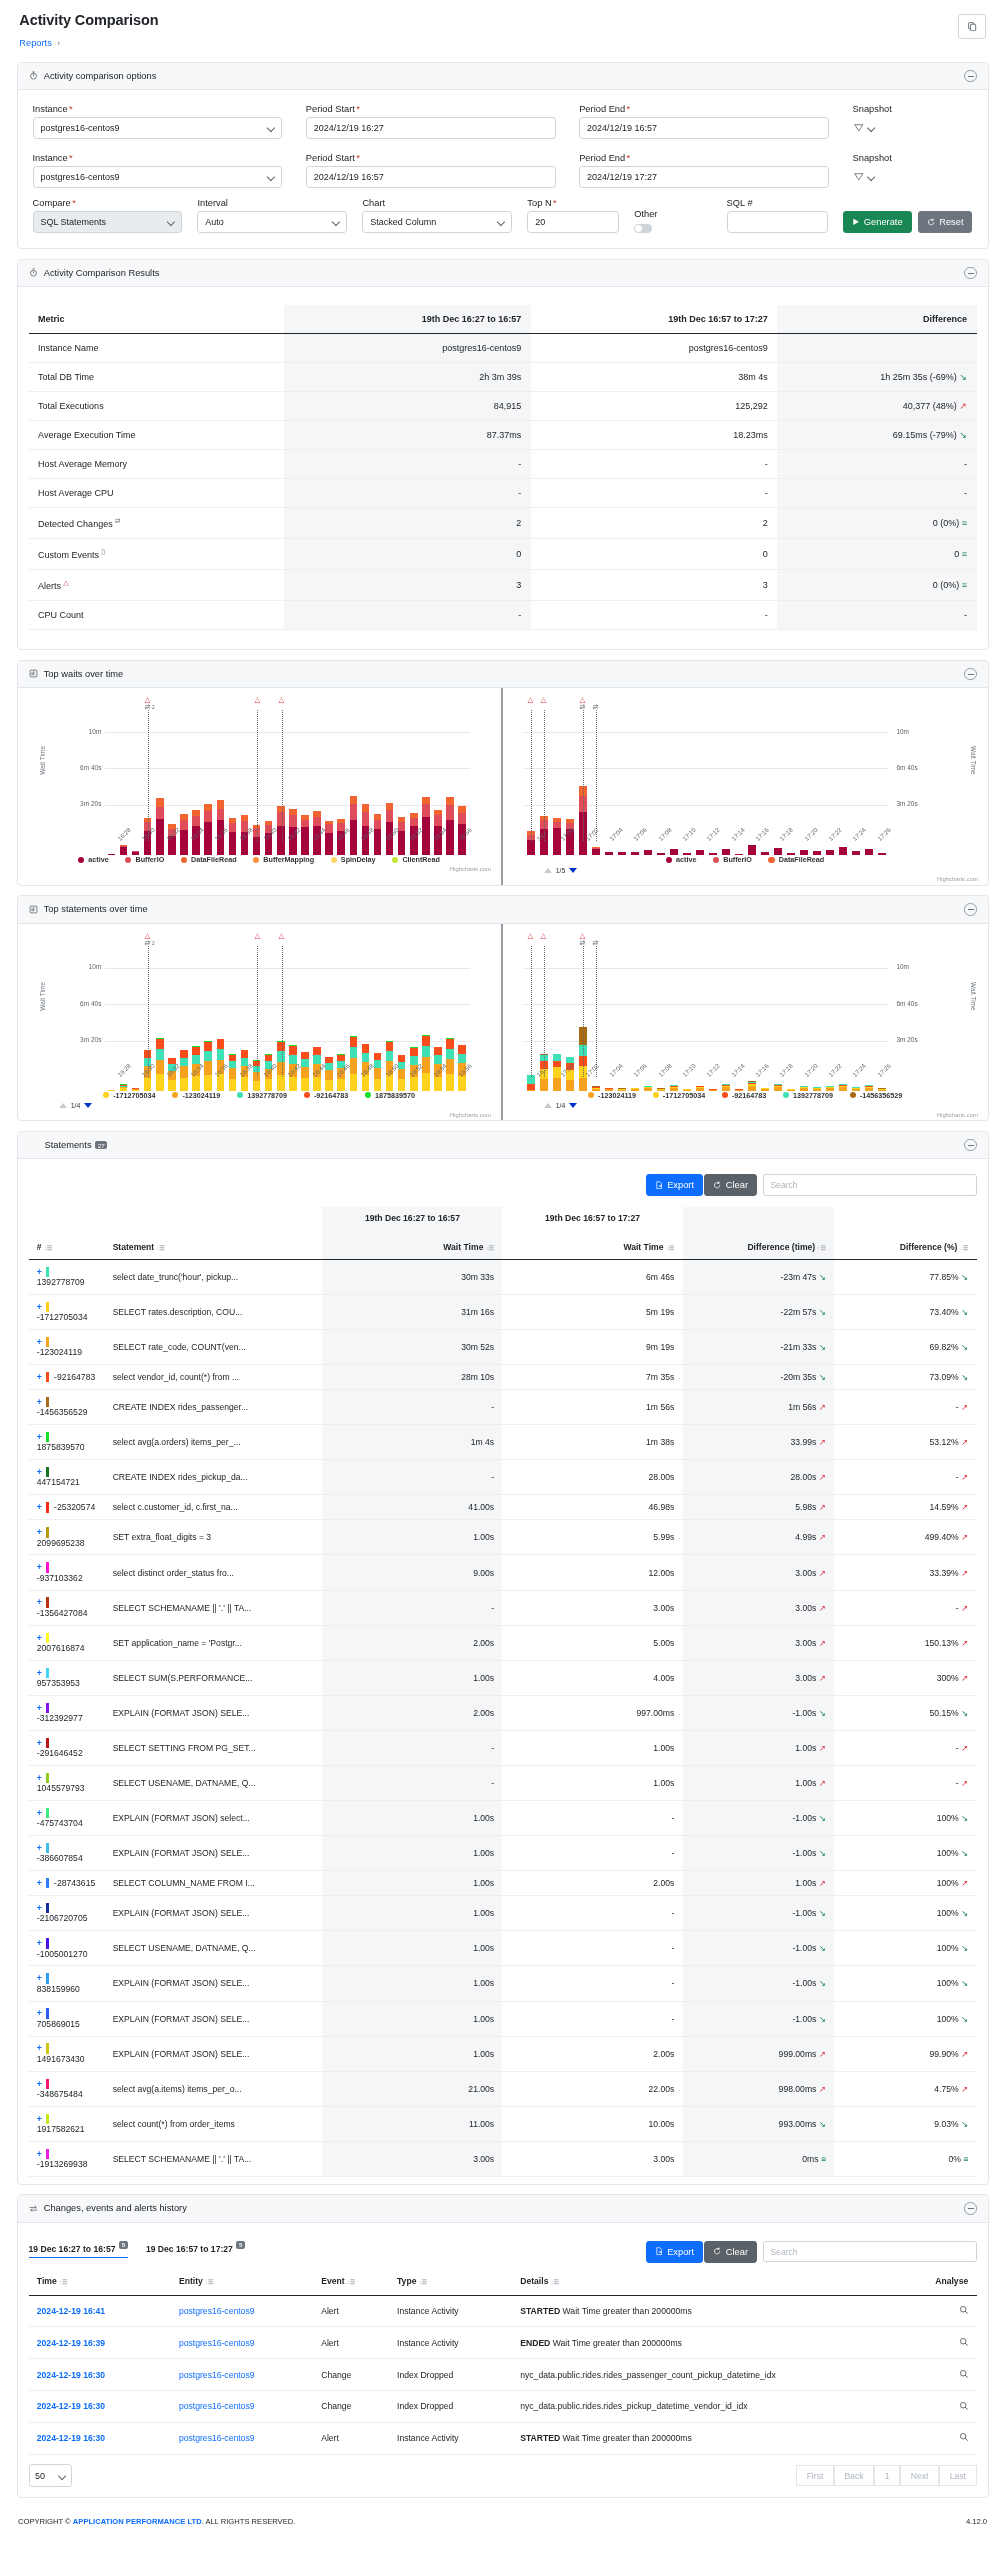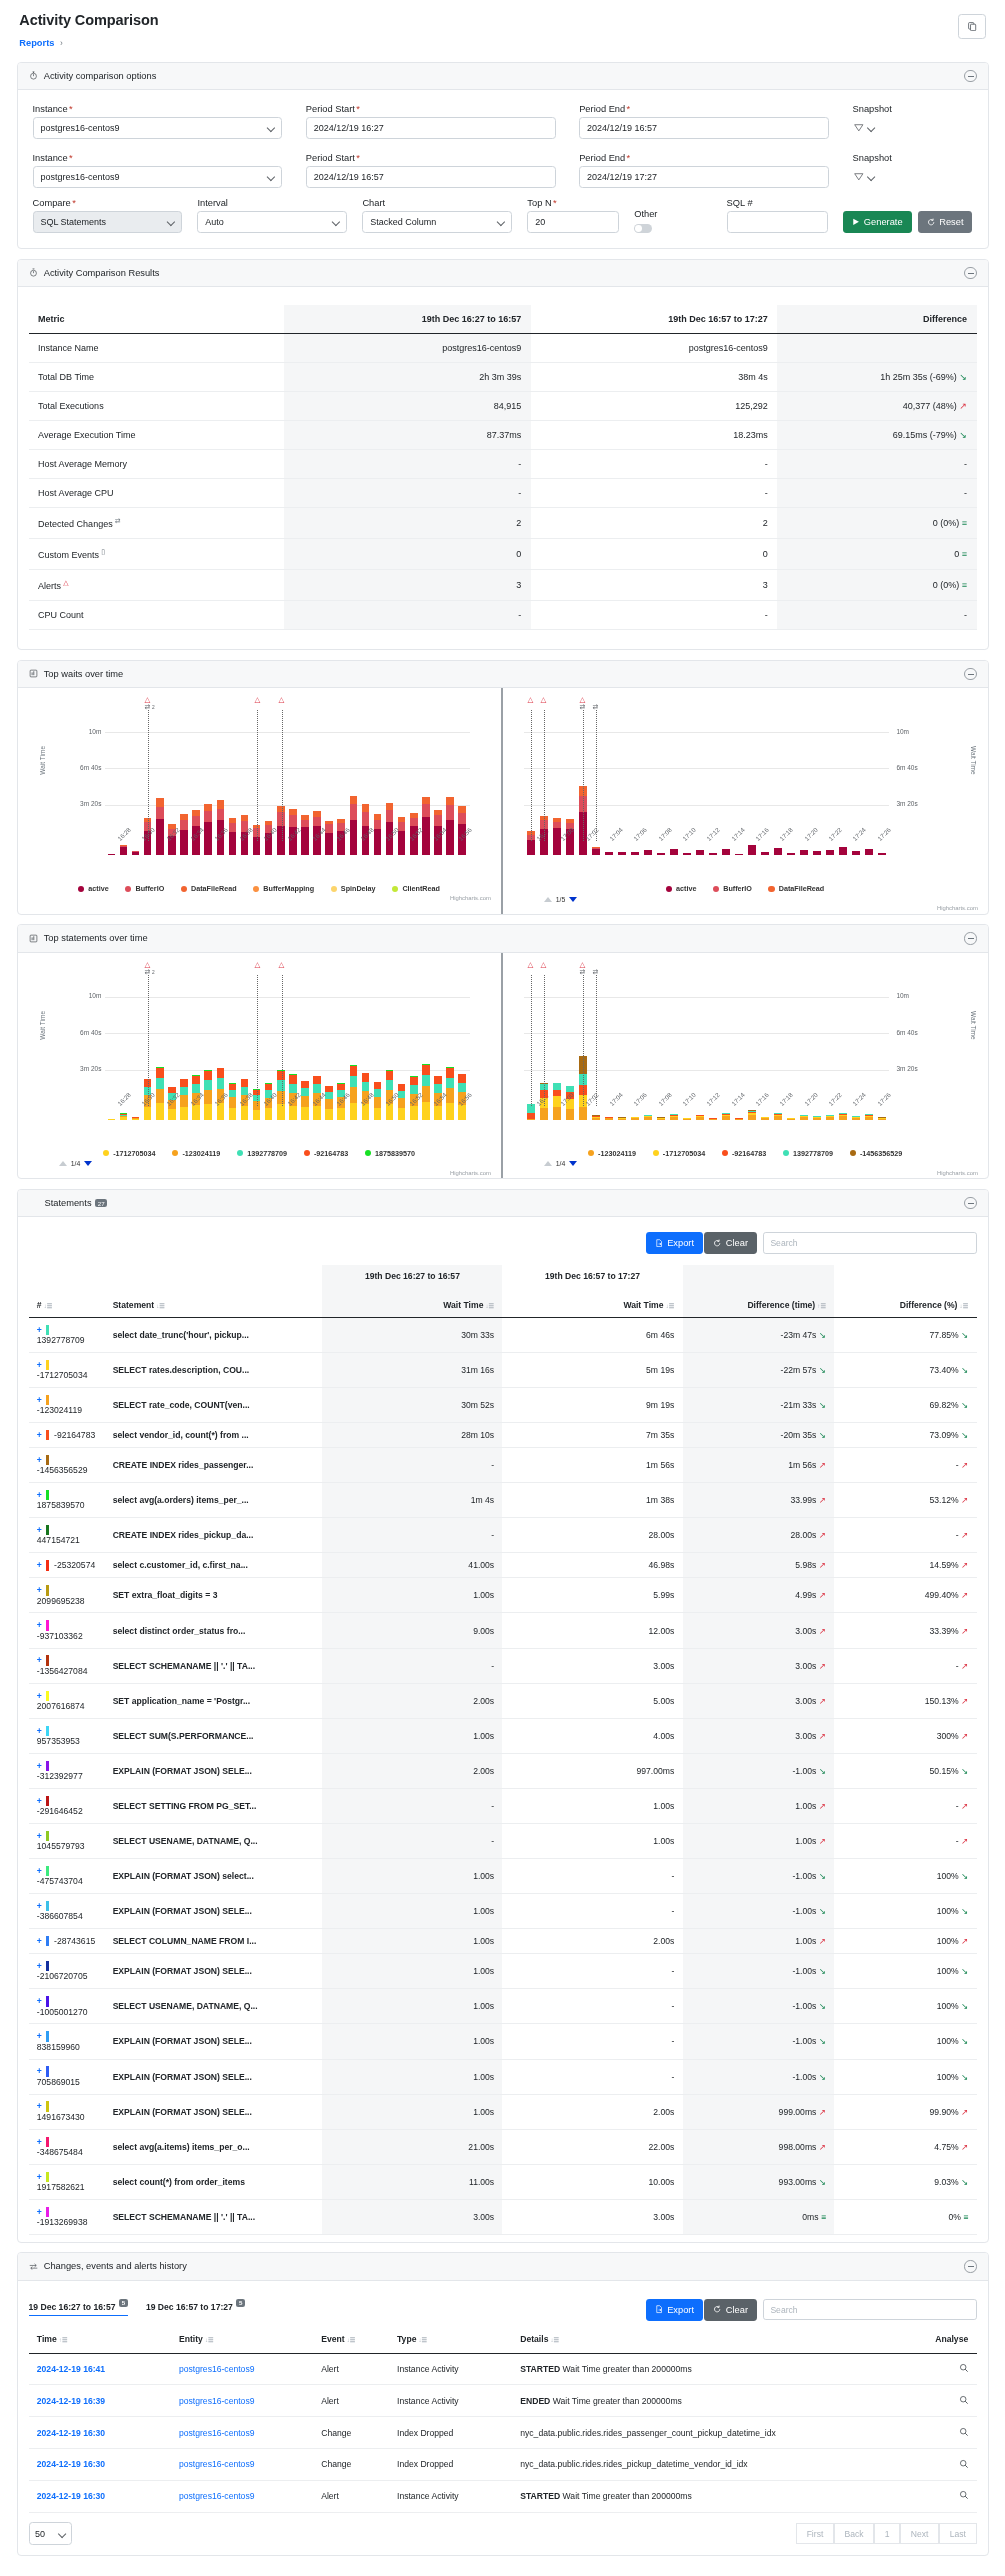--- a/index.html
+++ b/index.html
@@ -10,21 +10,21 @@
     font-family:"Liberation Sans", sans-serif;
     font-size:9px;
     color:#212529;
     -webkit-font-smoothing:antialiased;
   }
   .page { width:1005px; padding:0 0 0 0; }
   .hdr-row { display:flex; align-items:flex-start; padding:12.4px 19.3px 0 19.3px; }
   .hdr-left { flex:1; }
   h1.page-title { font-size:14.5px; font-weight:bold; margin:0 0 9.6px 0; color:#212529; letter-spacing:-0.1px;}
   .breadcrumb { font-size:9.3px; color:#0d6efd; margin-bottom:6.9px; }
-  .breadcrumb a { color:#0d6efd; text-decoration:none;font-weight:bold; }
+  .breadcrumb a { color:#0d6efd; text-decoration:none; }
   .breadcrumb .sep { color:#6c757d; margin-left:5.5px; font-size:8.3px;}
   .copy-btn {
     width:27.6px; height:25px; border:0.7px solid #ced4da; border-radius:3.4px;
     background:#fff; display:flex; align-items:center; justify-content:center;
     cursor:pointer; margin-top:1.4px;
   }
   .card {
     margin:6.9px 16.5px 9.6px 16.5px;
     border:0.7px solid #e3e6ea;
     border-radius:4.1px;
@@ -105,21 +105,21 @@
   .chart-area { position:relative; height:145px; margin:18px 4.1px 0 4.1px; }
   .y-label { position:absolute; font-size:6.5px; color:#6c757d; writing-mode:vertical-rl; transform:rotate(180deg); top:36px;}
   .y-label.l { left:1.4px; } .y-label.r { right:1.4px; transform:none; writing-mode:vertical-rl;}
   .ytick { position:absolute; font-size:6.5px; color:#5f6368; }
   .gridline { position:absolute; height:0.7px; background:#e8e8e8; }
   .plot { position:absolute; bottom:0; display:flex; align-items:flex-end; }
   .bar { display:flex; flex-direction:column-reverse; }
   .bar > div { width:100%; }
   .xlabels { position:absolute; bottom:-4.1px; left:0; right:0; height:27.6px; }
   .xlab { position:absolute; font-size:6.2px; color:#5f6368; transform:rotate(-45deg); transform-origin:left top; white-space:nowrap;}
-  .legend { display:flex; flex-wrap:wrap; justify-content:center; gap:4.8px 16.5px; margin-top:29px; font-size:7.2px; font-weight:bold; color:#333;}
+  .legend { display:flex; flex-wrap:wrap; justify-content:center; gap:4.8px 16.5px; font-size:7.2px; font-weight:bold; color:#333;}
   .legend .li { display:flex; align-items:center; gap:4.1px; }
   .dot { width:6.2px;height:6.2px;border-radius:50%; }
   .hc-credit { text-align:right; font-size:5.9px; color:#9aa0a6; padding-right:6.9px; margin-top:2.1px;}
   .pager-mini { display:flex; align-items:center; gap:3.4px; font-size:6.9px; color:#333; margin-left:39px; margin-top:2.8px;}
   .tri-up { width:0;height:0;border-left:4.1px solid transparent;border-right:4.1px solid transparent;border-bottom:5.5px solid #c7ccd1;}
   .tri-dn { width:0;height:0;border-left:4.1px solid transparent;border-right:4.1px solid transparent;border-top:5.5px solid #0033cc;}
   .warn-tri { position:absolute; color:#dc3545; font-size:7.6px; }
   .chg-ic { position:absolute; color:#5f6368; font-size:6.9px; }
   .vdash { position:absolute; border-left:0.7px dotted #666; }
 
@@ -127,21 +127,21 @@
   .tbl-tools { display:flex; justify-content:flex-end; align-items:center; gap:0; margin-bottom:11px;}
   .srch { width:214px; height:21.4px; border:0.7px solid #ced4da; border-radius:2.8px; margin-left:5.5px; padding:0 6.9px; font-size:8.6px; color:#adb5bd; display:flex; align-items:center;}
   table.st { width:100%; border-collapse:collapse; font-size:8.6px; }
   table.st thead th { font-weight:bold; padding:6.9px 8.3px; vertical-align:bottom; }
   table.st thead tr.grp th { text-align:center; font-weight:bold; padding-bottom:12.4px; padding-top:5.5px;}
   table.st thead tr.cols { border-bottom:1.4px solid #212529; }
   table.st tbody td { padding:6.9px 8.3px; border-bottom:0.7px solid #eceef0; }
   table.st td.num, table.st th.num { text-align:right; }
   .swatch { display:inline-block; width:3.4px; height:10.3px; vertical-align:-2.1px; margin:0 4.8px 0 4.1px; }
   .plusbox { color:#0d6efd; font-weight:bold; }
-  .stmt { font-weight:bold; }
+  .stmt { font-weight:normal; }
   .sort-ic { font-size:6.2px; color:#adb5bd; margin-left:2.1px; }
   .badge-cnt { display:inline-block; background:#6c757d; color:#fff; font-size:6.2px; border-radius:2.1px; padding:0.7px 2.8px; vertical-align:super; margin-left:3.4px;}
 
   
   .tabs { display:flex; gap:18px; align-items:flex-start; }
   .tab { font-size:8.6px; font-weight:bold; padding-bottom:4.1px; cursor:pointer; }
   .tab.active { border-bottom:1.7px solid #0d6efd; }
   .tab .badge-cnt { background:#6c757d; }
   table.hist { width:100%; border-collapse:collapse; font-size:8.6px; margin-top:5.5px;}
   table.hist thead th { font-weight:bold; text-align:left; padding:8.3px 8.3px; }

